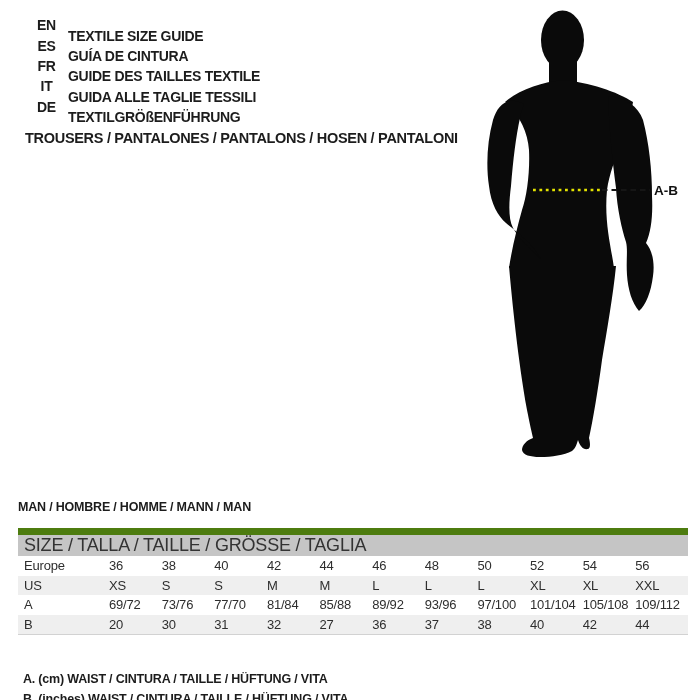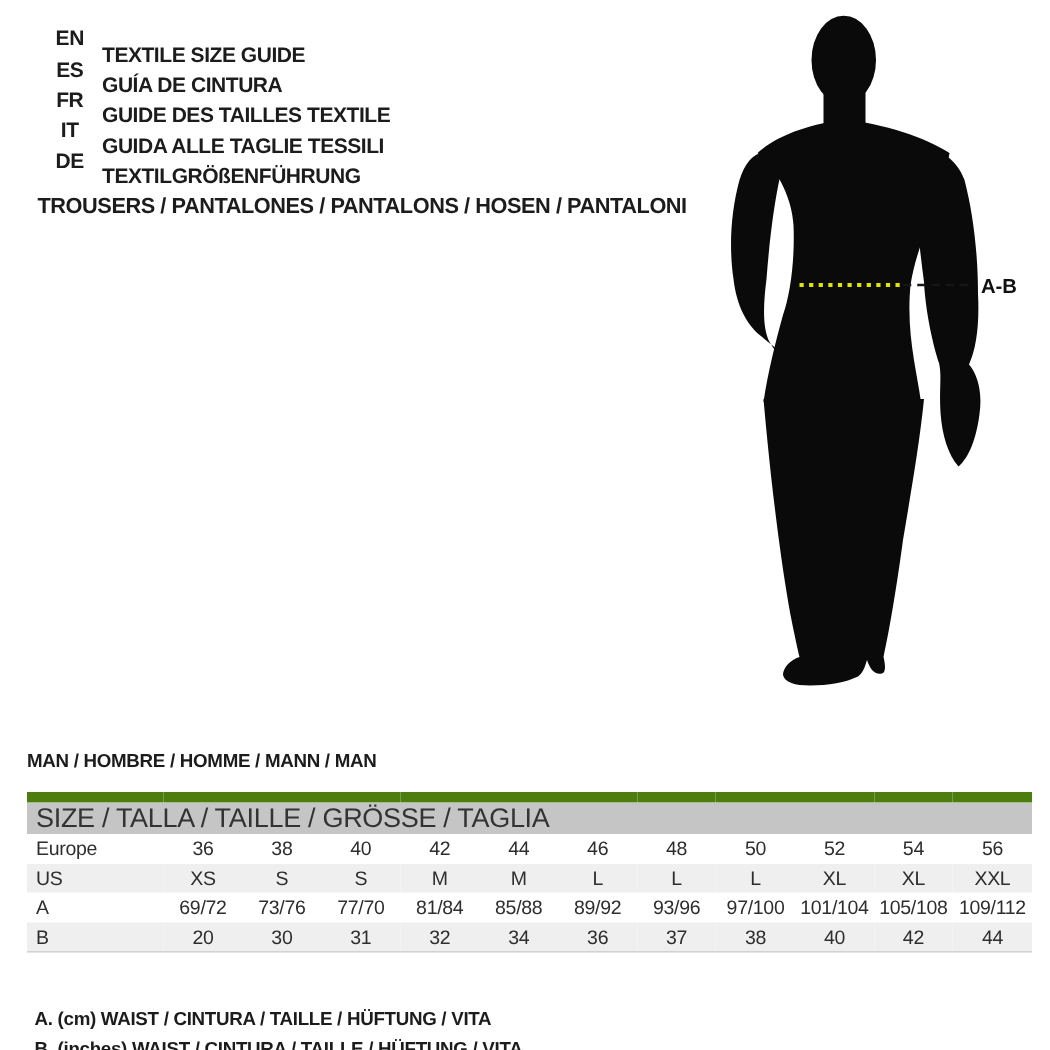--- a/index.html
+++ b/index.html
@@ -28,21 +28,21 @@
   .size-table{
     position:absolute;left:18px;top:528px;width:670px;border-collapse:collapse;
     table-layout:fixed;font-size:13px;color:#2e2e2e;letter-spacing:-0.2px;
   }
   .size-table col.labelcol{width:91px;}
   .size-table thead th{
     background:var(--header-bg,#c5c5c5);height:18px;font-weight:400;text-align:left;
     padding:0 0 0 6px;font-size:18px;color:#333333;border-top:7px solid #4d7c0f;
     white-space:nowrap;overflow:hidden;margin-left:31px;
   }
-  .size-table tbody td{height:19.5px;text-align:center;padding:0;white-space:nowrap;}
+  .size-table tbody td{height:19.5px;padding:0;white-space:nowrap;}
   .size-table tbody td.rowlabel{text-align:left;padding-left:6px;}
   .size-table tbody tr:nth-child(even){background:var(--alt-bg,#efefef);}
   .size-table tbody tr:last-child{border-bottom:1px solid #d2d2d2;}
   
   .footnotes{position:absolute;left:23px;top:648px;margin-top:24px;}
   .footnote{font-size:12.5px;font-weight:700;letter-spacing:-0.2px;height:19.5px;white-space:nowrap;}
 </style>
 </head>
 <body>
 
@@ -194,21 +194,21 @@
           <td>101/104</td>
           <td>105/108</td>
           <td>109/112</td>
         </tr>
         <tr>
           <td class="rowlabel">B</td>
           <td>20</td>
           <td>30</td>
           <td>31</td>
           <td>32</td>
-          <td>34</td>
+          <td>27</td>
           <td>36</td>
           <td>37</td>
           <td>38</td>
           <td>40</td>
           <td>42</td>
           <td>44</td>
         </tr>
       </tbody>
   </table>
 

